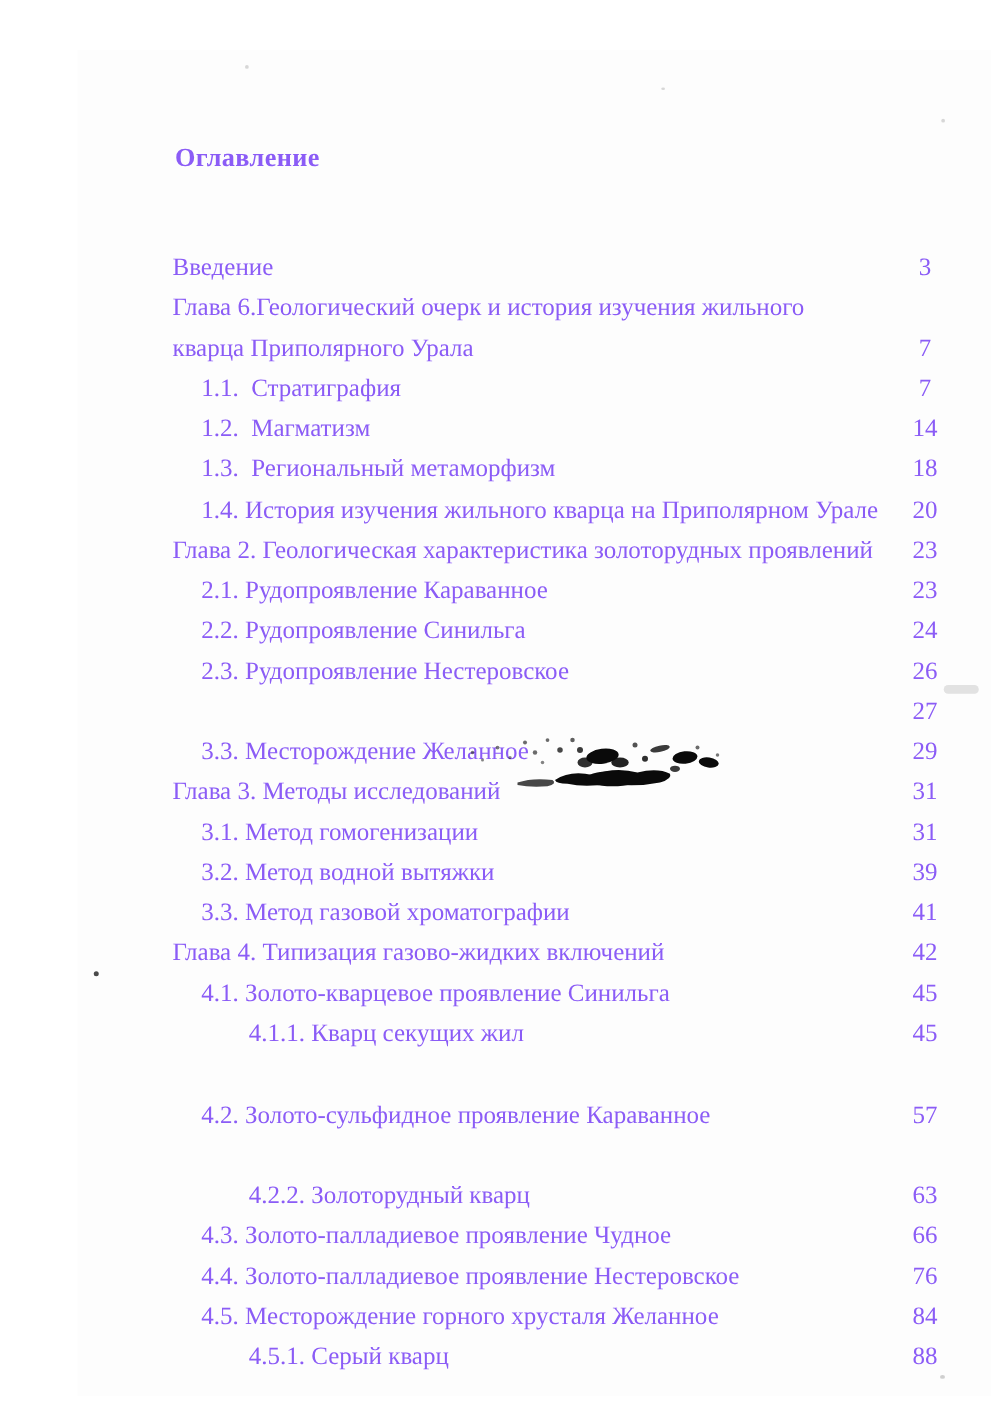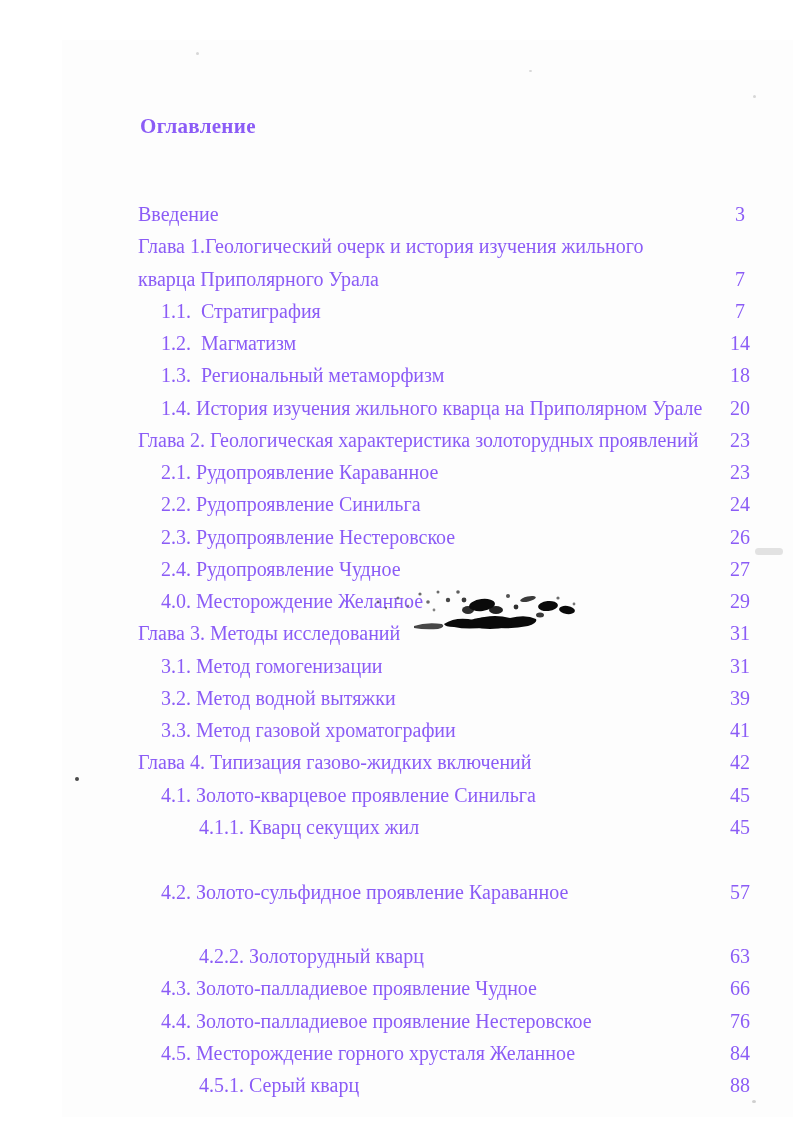--- a/index.html
+++ b/index.html
@@ -107,21 +107,21 @@
 
   <h1 class="heading">Оглавление</h1>
 
 
   <div class="toc" id="toc-rows">
       <div class="toc-row" style="top: 181px;">
         <span class="lbl ind0">Введение</span>
         <span class="num">3</span>
       </div>
       <div class="toc-row" style="top: 213.3px;">
-        <span class="lbl ind0">Глава 1.Геологический очерк и история изучения жильного</span>
+        <span class="lbl ind0">Глава 6.Геологический очерк и история изучения жильного</span>
       </div>
       <div class="toc-row" style="top: 245.5px;">
         <span class="lbl ind0">кварца Приполярного Урала</span>
         <span class="num">7</span>
       </div>
       <div class="toc-row" style="top: 277.8px;">
         <span class="lbl ind1">1.1.  Стратиграфия</span>
         <span class="num">7</span>
       </div>
       <div class="toc-row" style="top: 310px;">
@@ -146,25 +146,24 @@
       </div>
       <div class="toc-row" style="top: 471.3px;">
         <span class="lbl ind1">2.2. Рудопроявление Синильга</span>
         <span class="num">24</span>
       </div>
       <div class="toc-row" style="top: 503.6px;">
         <span class="lbl ind1">2.3. Рудопроявление Нестеровское</span>
         <span class="num">26</span>
       </div>
       <div class="toc-row" style="top: 535.9px;">
-        <span class="lbl ind1">2.4. Рудопроявление Чудное</span>
         <span class="num">27</span>
       </div>
       <div class="toc-row" style="top: 568.1px;">
-        <span class="lbl ind1">4.0. Месторождение Желанное</span>
+        <span class="lbl ind1">3.3. Месторождение Желанное</span>
         <span class="num">29</span>
       </div>
       <div class="toc-row" style="top: 600.4px;">
         <span class="lbl ind0">Глава 3. Методы исследований</span>
         <span class="num">31</span>
       </div>
       <div class="toc-row" style="top: 632.6px;">
         <span class="lbl ind1">3.1. Метод гомогенизации</span>
         <span class="num">31</span>
       </div>

